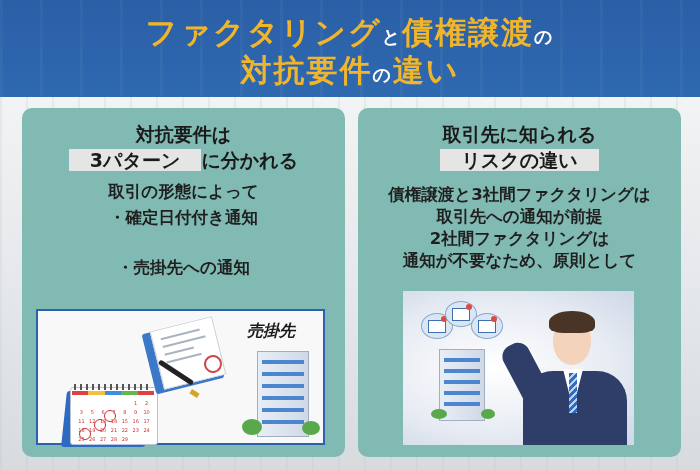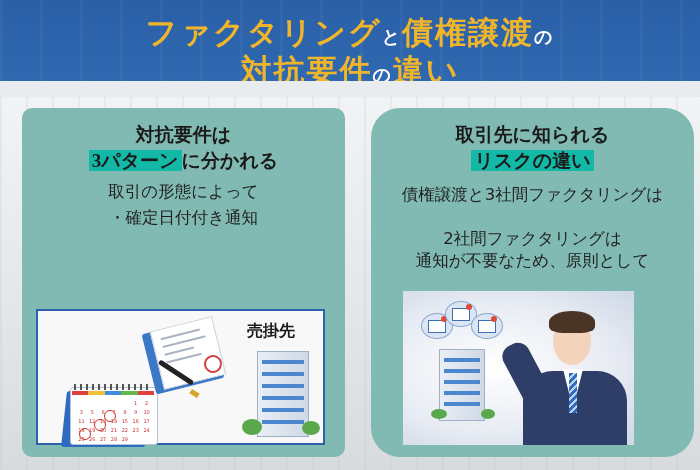--- a/index.html
+++ b/index.html
@@ -2,40 +2,40 @@
 <html><head>
 <meta charset="utf-8">
 <style>
   html, body { margin:0; padding:0; }
   body { width:700px; height:470px; overflow:hidden; position:relative;
     font-family: "DejaVu Sans", sans-serif; background:#e9ecef; }
   .bg-lower { position:absolute; left:0; top:97px; width:700px; height:373px;
     background: linear-gradient(180deg,#f1f3f4 0%, #e3e6e9 60%, #d7dbde 100%); }
   .bg-lower::before { content:""; position:absolute; inset:0;
     background: repeating-linear-gradient(90deg, rgba(180,188,196,0.18) 0 2px, transparent 2px 26px); }
-  .header { position:absolute; left:0; top:0; width:700px; height:81px;
+  .header { position:absolute; left:0; top:0; width:700px; height:97px;
     background: linear-gradient(180deg,#2a5fa6 0%, #2f69b0 100%); overflow:hidden; }
   .header::before { content:""; position:absolute; inset:0;
     background: repeating-linear-gradient(90deg, rgba(255,255,255,0.04) 0 3px, transparent 3px 40px); }
   .title { position:absolute; left:0; width:700px; text-align:center; font-weight:bold;
     color:#f1b52b; letter-spacing:2px; white-space:nowrap; }
   .title .small { color:#ffffff; font-size:18px; }
   .t1 { top:12px; font-size:31px; }
   .t2 { top:50px; font-size:31px; }
 
   .panel { position:absolute; top:108px; width:323px; height:349px;
     background:#80bab3; border-radius:10px; }
   .panel.left { left:22px; }
-  .panel.right { left:371px;border-radius:29px; }
+  .panel.right { left:358px; }
 
   .ph { position:absolute; left:0; width:100%; text-align:center; font-weight:bold;
     color:#1a1a1a; white-space:nowrap; }
-  .hl { background:#14b8a6; padding:0 3px;font-family:Liberation Serif, serif; }
+  .hl { background:#e5e5e5; padding:0 21px; }
   .body-text { position:absolute; left:0; width:100%; text-align:center; color:#1f1f1f;
-    white-space:nowrap; font-size:16.5px; line-height:23.5px; }
+    white-space:nowrap; font-size:16.5px; line-height:23.5px;font-weight:bold; }
 
   .imgbox { position:absolute; background:#f8f8f8; border:2px solid #2c62ad; box-sizing:border-box; }
   .imgbox2 { position:absolute; background: radial-gradient(ellipse at 40% 50%, #ffffff 0%, #e7ebf3 60%, #cdd7e6 100%); }
 
   .calendar { position:absolute; }
   .cal-back { position:absolute; left:6px; top:14px; width:84px; height:56px; background:#2d6bc0;
     transform: skewX(-6deg); border-radius:3px; }
   .cal-front { position:absolute; left:12px; top:10px; width:86px; height:56px; background:#fff;
     border:1px solid #b8c4d6; border-radius:3px; }
   .cal-strip { position:absolute; left:14px; top:14px; width:82px; height:4px;
@@ -50,21 +50,21 @@
   .doc-front { position:absolute; width:62px; height:58px; background:#fff; border:1px solid #c8d0dc; transform: rotate(-14deg); }
   .doc-line { position:absolute; height:2px; background:#aab3c0; }
   .stamp { position:absolute; width:14px; height:14px; border:2px solid #d24646; border-radius:50%; transform: rotate(-14deg); }
   .pen { position:absolute; width:40px; height:5px; background:#222; border-radius:3px; transform: rotate(33deg); }
   .pen-tip { position:absolute; width:9px; height:5px; background:#d4a52b; transform: rotate(33deg); }
 
   .bldg { position:absolute; background: linear-gradient(90deg,#e9eef5 0%, #cfd9e6 100%); border:1px solid #9fb0c6; }
   .bldg-win { position:absolute; left:4px; right:4px; height:4px; background:#4c86cf; }
   .tree { position:absolute; border-radius:50%; background:#5aa84c; }
 
-  .label-urikake { position:absolute; left:247px; top:321px; font-size:16px; font-weight:bold; color:#1a1a1a; }
+  .label-urikake { position:absolute; left:247px; top:321px; font-size:16px; font-weight:bold; color:#1a1a1a;font-style:italic; }
 
   .bubble { position:absolute; width:30px; height:24px; border-radius:50%; background:#dbe6f4; border:1px solid #8aa6cc; }
   .env { position:absolute; width:16px; height:11px; border:1.2px solid #3f6fae; background:#fff; }
   .badge { position:absolute; width:6px; height:6px; border-radius:50%; background:#e14a3a; }
 
   .man-body { position:absolute; background:#2f3e68; border-radius:30px 30px 0 0; }
   .man-head { position:absolute; background:#f4d3bd; border-radius:45% 45% 50% 50%; }
   .man-hair { position:absolute; background:#4a3426; border-radius:50% 50% 30% 30%; }
   .man-shirt { position:absolute; background:#fff; }
   .man-tie { position:absolute; background: repeating-linear-gradient(135deg,#2f6cbf 0 3px,#bcd3f0 3px 5px); }
@@ -84,20 +84,21 @@
   </div>
 </div>
 
 <div class="panel left">
   <div class="ph" style="top:14px;font-size:19px;">対抗要件は</div>
   <div class="ph" style="top:40px;font-size:19px;">
     <span class="hl">3パターン</span><span>に分かれる</span>
   </div>
   <div class="body-text" style="top:72px;">取引の形態によって</div>
   <div class="body-text" style="top:98px;">・確定日付付き通知</div>
+  <div class="body-text" style="top:148px;">・売掛先への通知</div>
 </div>
 
 <div class="imgbox" style="left:36px;top:309px;width:289px;height:136px;">
 
   <div class="calendar" style="left:20px;top:66px;width:110px;height:80px;">
     <div class="cal-back"></div>
     <div class="cal-front"></div>
     <div class="cal-rings"></div>
     <div class="cal-strip"></div>
     <div class="cal-grid" id="cal-grid">
@@ -165,20 +166,21 @@
   <div class="tree" style="left:264px;top:110px;width:18px;height:14px;"></div>
 </div>
 <div class="label-urikake">売掛先</div>
 
 <div class="panel right">
   <div class="ph" style="top:14px;font-size:19px;">取引先に知られる</div>
   <div class="ph" style="top:40px;font-size:19px;">
     <span class="hl">リスクの違い</span>
   </div>
   <div class="body-text" style="top:75px;">債権譲渡と3社間ファクタリングは</div>
+  <div class="body-text" style="top:97px;">取引先への通知が前提</div>
   <div class="body-text" style="top:119px;">2社間ファクタリングは</div>
   <div class="body-text" style="top:141px;">通知が不要なため、原則として</div>
 </div>
 
 <div class="imgbox2" style="left:403px;top:291px;width:231px;height:154px;overflow:hidden;">
 
   <div class="bubble" style="left:18px;top:22px;"></div>
   <div class="env" style="left:25px;top:29px;"></div>
   <div class="badge" style="left:38px;top:25px;"></div>
   <div class="bubble" style="left:42px;top:10px;"></div>

